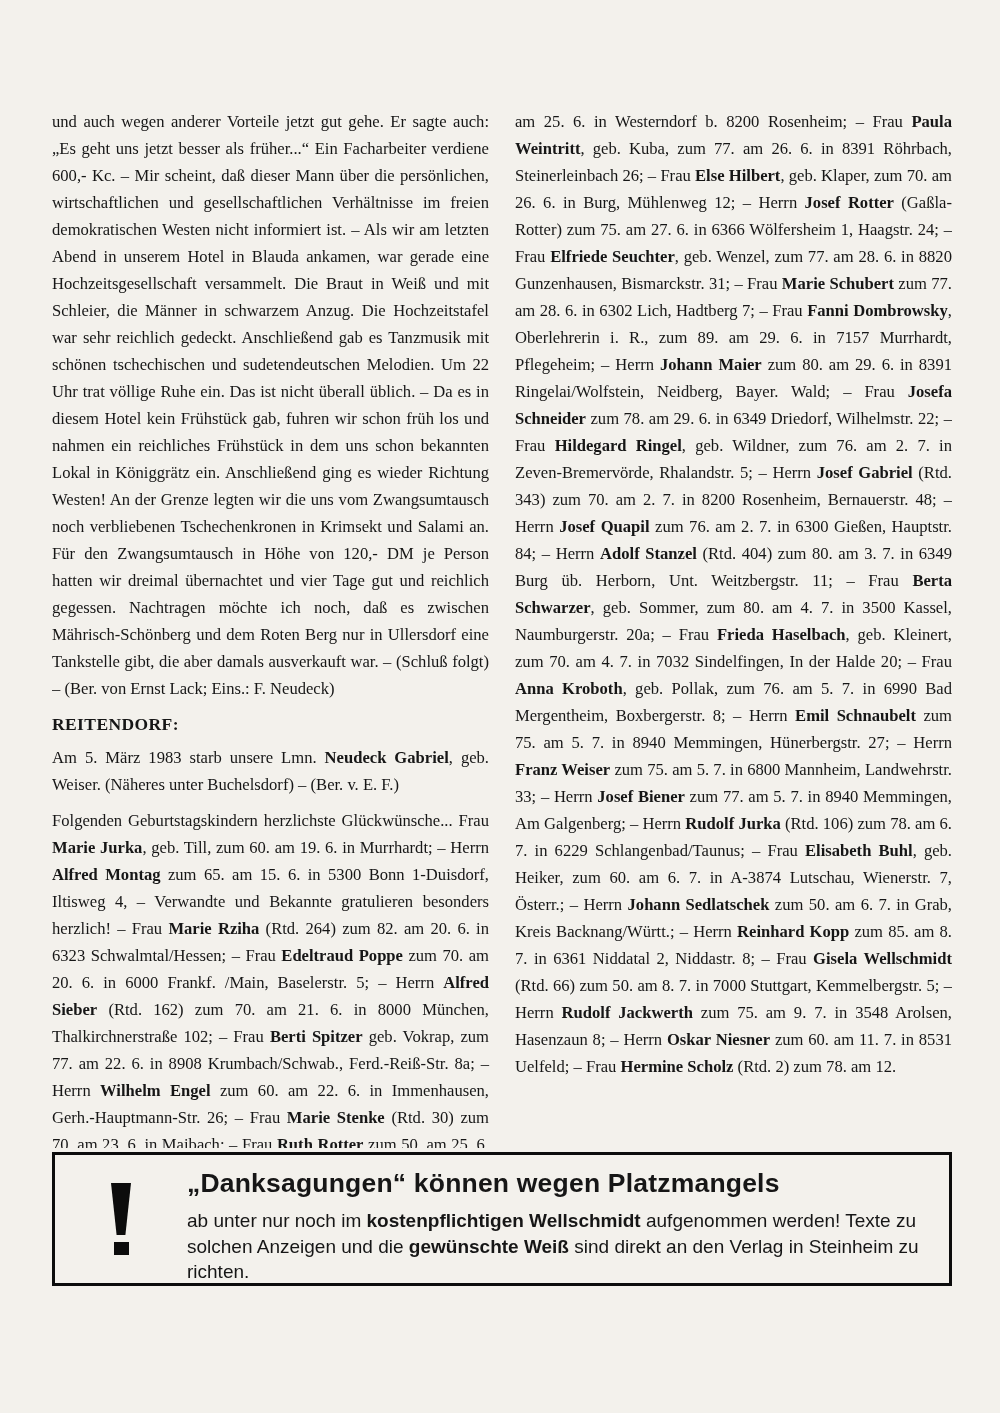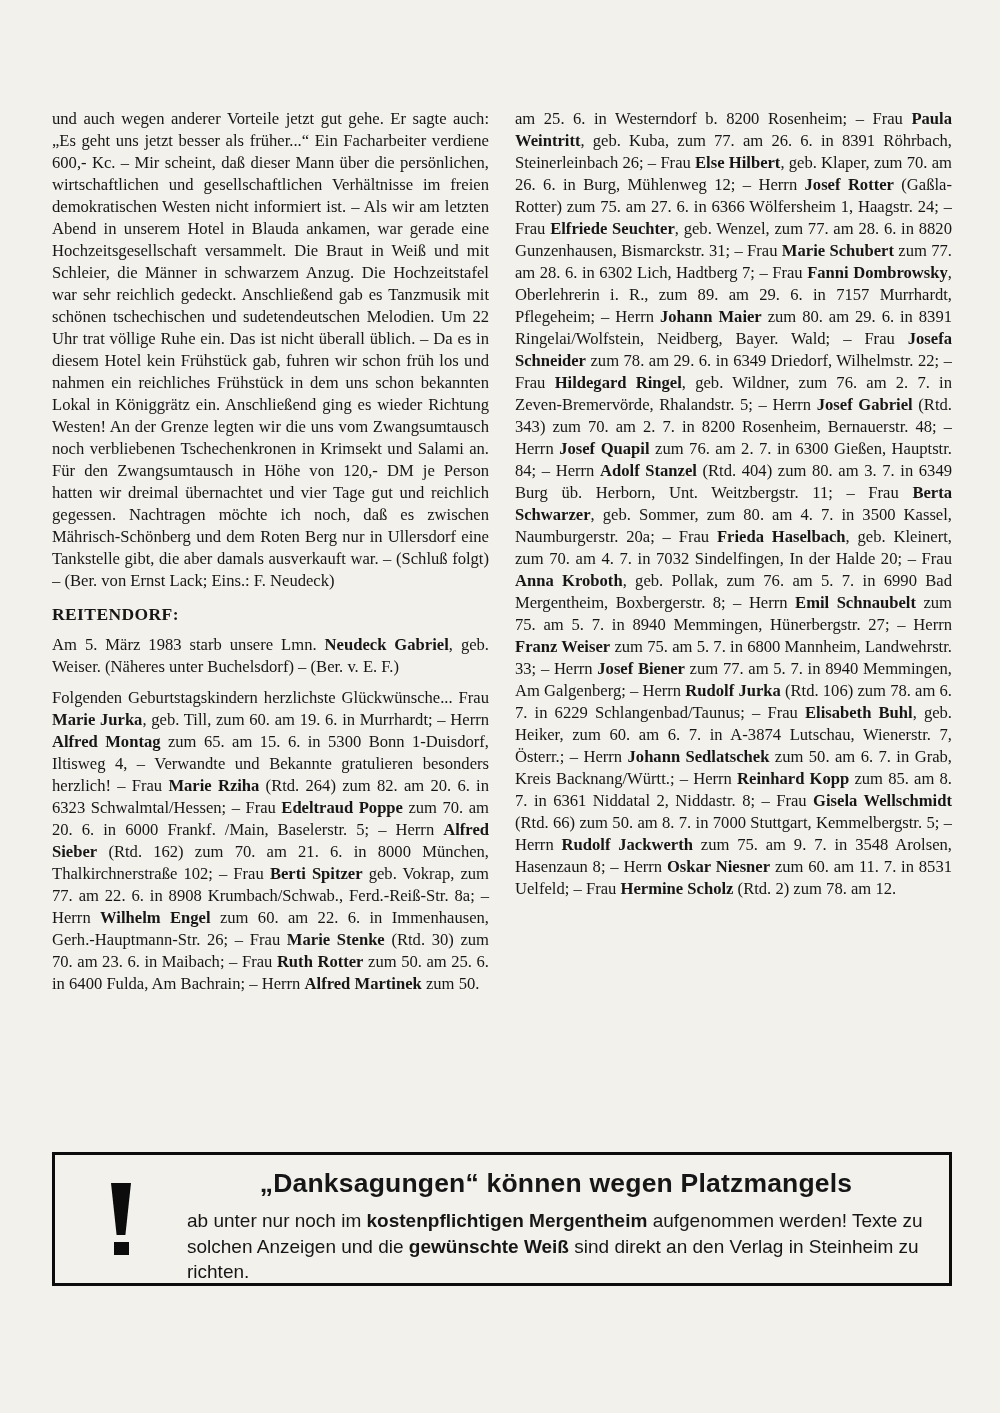--- a/index.html
+++ b/index.html
@@ -13,21 +13,21 @@
     padding:108px 48px 0 52px;
     overflow:hidden;
   }
   .columns {
     display:flex; gap:26px;
     height:1040px; overflow:hidden;
   }
   .column { width:437px; }
   p.paragraph {
     font-size:16.6px;
-    line-height:22px;
+    line-height:27px;
     text-align:justify;
     margin-bottom:9px;
   }
   h2.heading {
     font-size:17.5px;
     font-weight:bold;
     letter-spacing:0.4px;
     margin:12px 0 9px 0;
   }
   .bold { font-weight:bold; }
@@ -57,21 +57,20 @@
   }
   .notice-content {
     flex:1;
     padding:13px 24px 10px 0;
   }
   .notice-title {
     font-size:26.5px;
     font-weight:bold;
     margin-bottom:9px;
     letter-spacing:0.2px;
-    text-align:center;
   }
   .notice-body {
     font-size:19px;
     line-height:25.5px;
     max-width:740px;
   }
   .page-number {
     text-align:right;
     font-size:20px;
     margin-top:16px;
@@ -94,17 +93,17 @@
       </div>
   </div>
 
   <div class="notice">
     <div class="notice-icon">
       <div class="excl-bar"></div>
       <div class="excl-dot"></div>
     </div>
     <div class="notice-content">
       <div class="notice-title" id="notice-title"><span class="bold">„Danksagungen“ können wegen Platzmangels</span></div>
-      <div class="notice-body" id="notice-body"><span>ab unter nur noch im </span><span class="bold">kostenpflichtigen Mergentheim</span><span> aufgenommen werden! Texte zu solchen Anzeigen und die </span><span class="bold">gewünschte Weiß</span><span> sind direkt an den Verlag in Steinheim zu richten.</span></div>
+      <div class="notice-body" id="notice-body"><span>ab unter nur noch im </span><span class="bold">kostenpflichtigen Wellschmidt</span><span> aufgenommen werden! Texte zu solchen Anzeigen und die </span><span class="bold">gewünschte Weiß</span><span> sind direkt an den Verlag in Steinheim zu richten.</span></div>
     </div>
   </div>
 
 </div>
 
 </body></html>

